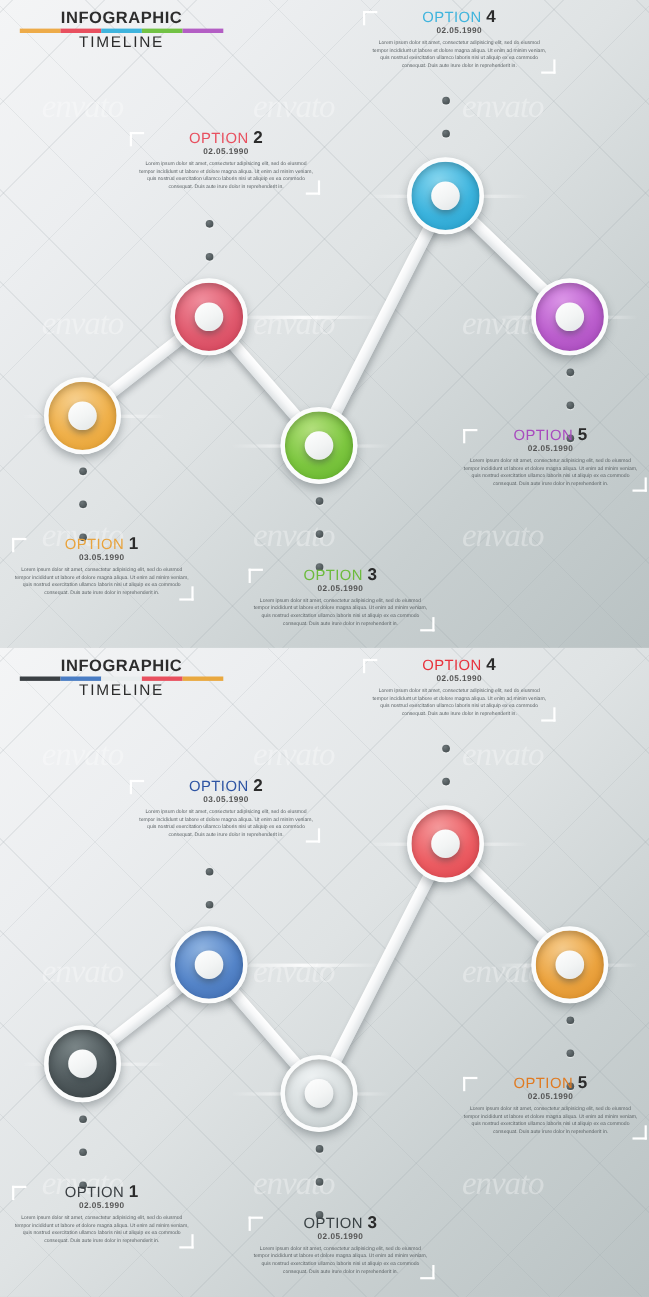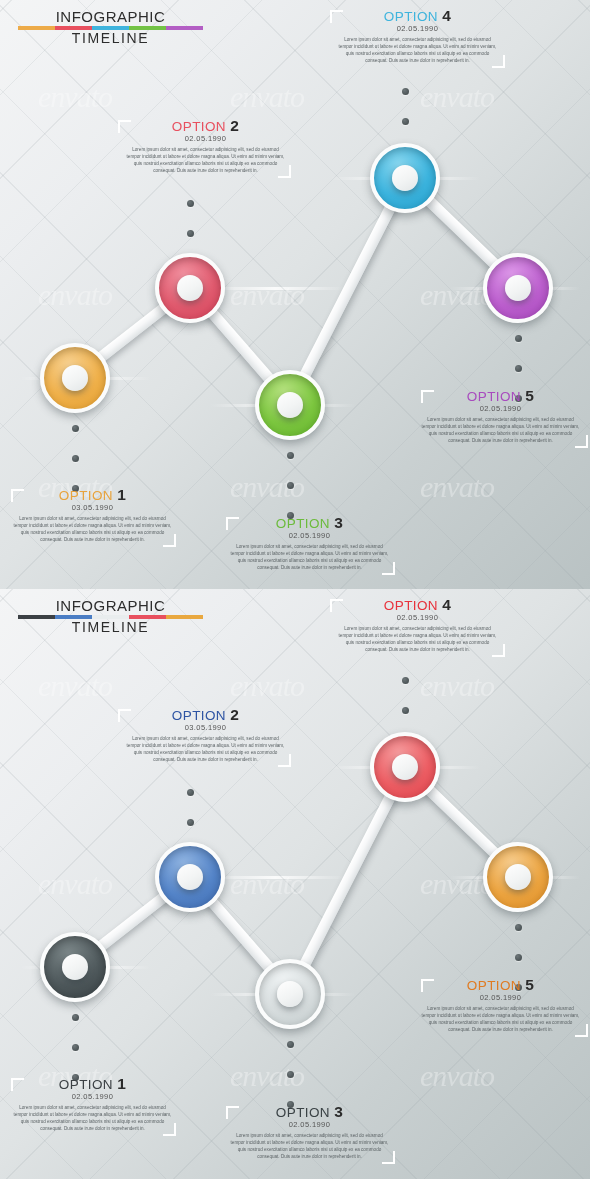--- a/index.html
+++ b/index.html
@@ -25,30 +25,30 @@
       repeating-linear-gradient(-45deg, rgba(255,255,255,0) 0 58px, rgba(150,160,165,.16) 58px 59px);
     pointer-events:none;
   }
   .hglow{
     position:absolute; height:3px; pointer-events:none;
     background:linear-gradient(90deg, rgba(255,255,255,0) 0%, rgba(255,255,255,.85) 50%, rgba(255,255,255,0) 100%);
   }
 
   
   .head { position:absolute; left:18px; top:8px; width:185px; z-index:30; text-align:center; }
-  .head .t1 { font-size:15px; letter-spacing:.5px; color:#2d2d2d; font-weight:400; line-height:17px; }
+  .head .t1 { font-size:15px; letter-spacing:.5px; color:#2d2d2d; font-weight:700; line-height:17px; }
   .head .t2 { font-size:14px; letter-spacing:1.6px; color:#2d2d2d; line-height:15px; }
   .bar { display:flex; width:185px; height:4px; margin:1px 0; }
   .bar span { flex:1; }
 
   
   .opt { position:absolute; width:175px; z-index:25; text-align:center; }
   .opt .ttl { font-size:13.5px; letter-spacing:.4px; line-height:16px; font-weight:400; }
   .opt .ttl b { color:#2b2b2b; font-weight:700; font-size:15.5px; }
-  .opt .date { font-size:7.5px; letter-spacing:.4px; color:#555; margin-top:-1px; font-weight:400;}
+  .opt .date { font-size:7.5px; letter-spacing:.4px; color:#555; margin-top:-1px; font-weight:700;}
   .opt .body { font-size:4.6px; line-height:7px; color:#5c6366; margin-top:3px; padding:0 8px; text-align:center; }
   .brk { position:absolute; width:13px; height:13px; }
   .brk.tl { border-left:2px solid #fff; border-top:2px solid #fff; }
   .brk.br { border-right:2px solid #fff; border-bottom:2px solid #fff; }
 
   
   .node { position:absolute; width:70px; height:70px; z-index:20; }
   .ring {
     position:absolute; inset:0; border-radius:50%;
     border:4px solid #fbfcfc;

